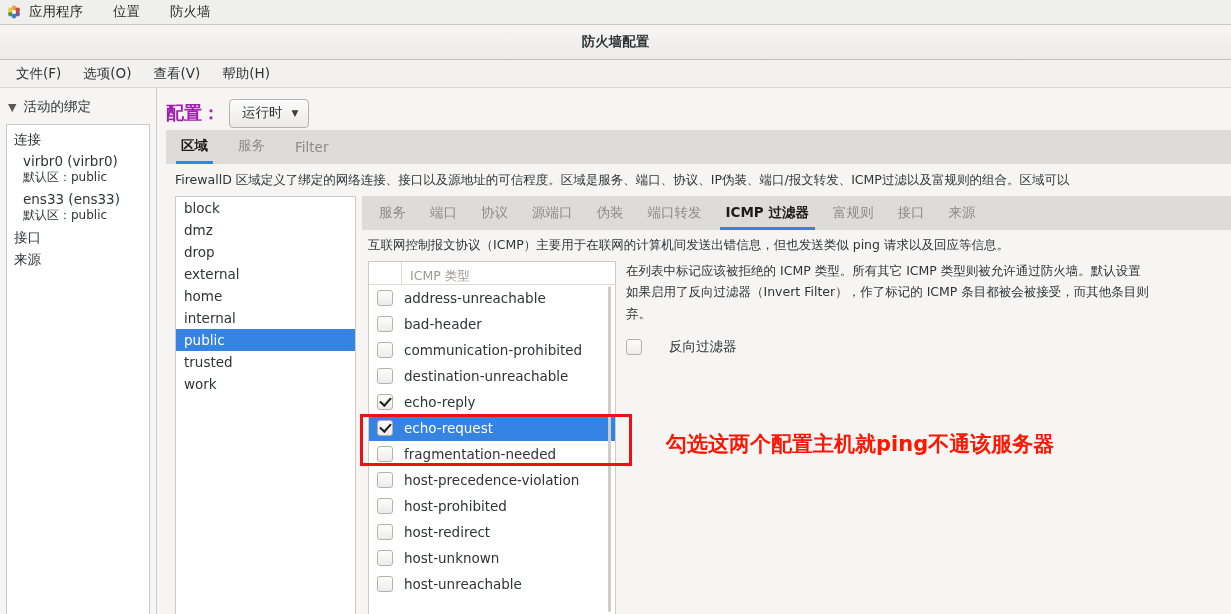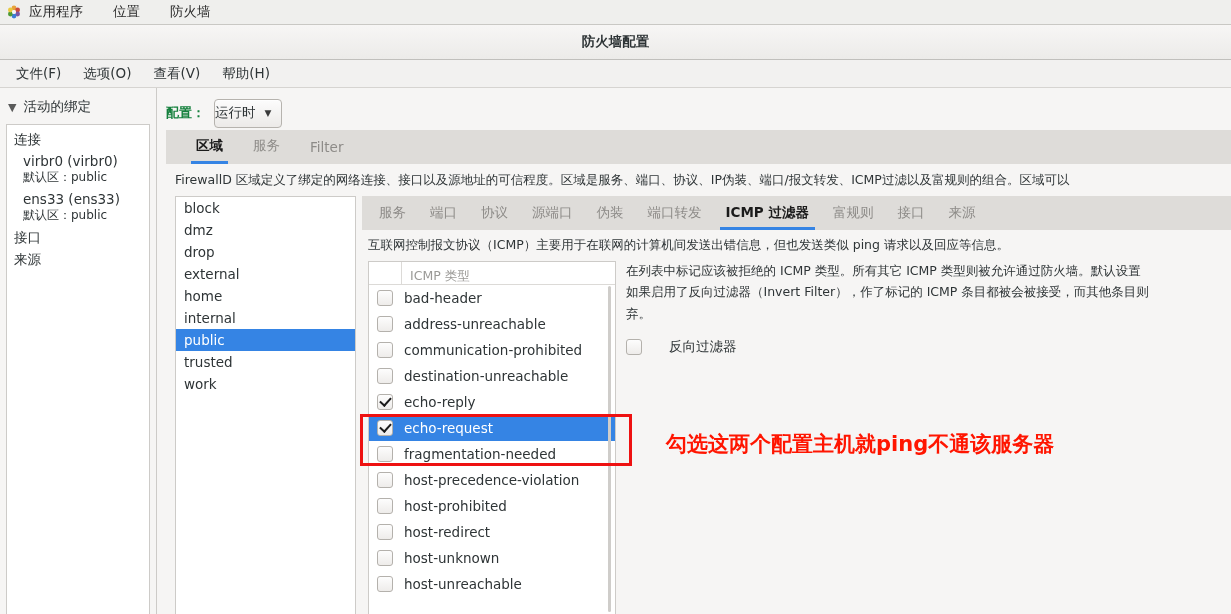--- a/index.html
+++ b/index.html
@@ -38,33 +38,33 @@
   .chev{font-size:11px;color:#5a5a5a;line-height:1;}
   .sb-list{flex:1;background:#fff;border:1px solid #cdcbc8;box-sizing:border-box;
            padding:4px 0 0 0;overflow:hidden;}
   .sb-group{font-size:13.5px;color:#2e3436;padding:2px 0 2px 7px;}
   .sb-conn{padding:2px 0 0 16px;}
   .sb-conn .n{font-size:13.5px;color:#2e3436;}
   .sb-conn .z{font-size:12px;color:#2e3436;margin:0 0 3px 0;}
   
   .main{flex:1;min-width:0;display:flex;flex-direction:column;padding:8px 0 0 9px;box-sizing:border-box;}
   .cfgrow{display:flex;align-items:center;gap:9px;height:34px;flex:none;}
-  .cfgrow .lbl{font-size:13px;font-weight:bold;color:#15803d;}
+  .cfgrow .lbl{font-size:18px;font-weight:bold;color:#a21caf;}
   .combo{
     display:inline-flex;align-items:center;gap:9px;
     background:linear-gradient(180deg,#fcfcfc 0%,#eceae8 100%);
     border:1px solid #b6b3ae;border-radius:4px;
-    padding:4px 10px 5px 0;font-size:13.5px;color:#2e3436;
+    padding:4px 10px 5px 12px;font-size:13.5px;color:#2e3436;
     box-shadow:0 1px 0 rgba(255,255,255,.7) inset;cursor:pointer;
   }
   .combo .ar{font-size:9px;color:#3a3a3a;}
   
   .nb1{flex:1;min-height:0;display:flex;flex-direction:column;background:#f6f5f4;}
   .nb1-tabs{height:34px;flex:none;display:flex;align-items:flex-end;
-            background:#dedcd9;padding-left:15px;box-sizing:border-box;}
+            background:#dedcd9;box-sizing:border-box;}
   .tab1{position:relative;font-size:13.5px;padding:0 15px 9px 15px;color:#8d8b88;cursor:pointer;white-space:nowrap;}
   .tab1.on{color:#1b1b1b;font-weight:bold;}
   .tab1.on:after{content:"";position:absolute;left:10px;right:10px;bottom:0;height:3px;background:#3584e4;}
   .nb1-body{flex:1;min-height:0;background:#f6f5f4;display:flex;flex-direction:column;}
   .zdesc{font-size:12.5px;color:#2e3436;line-height:1.35;padding:8px 0 7px 9px;
          white-space:nowrap;overflow:hidden;flex:none;}
   .zsplit{flex:1;min-height:0;display:flex;padding-left:9px;box-sizing:border-box;}
   .zlist{width:181px;flex:none;background:#fff;border:1px solid #cdcbc8;box-sizing:border-box;overflow:hidden;}
   .zitem{font-size:13.5px;padding:3px 0 3px 8px;color:#2e3436;cursor:pointer;}
   .zitem.sel{background:#3584e4;color:#fff;}
@@ -205,25 +205,25 @@
 
               <div class="icols">
 
                 <div class="ilistwrap">
                   <div class="ihead">
                     <span class="cb"></span>
                     <span class="tx">ICMP 类型</span>
                   </div>
                   <div class="irow">
                       <span class="ck"></span>
+                      <span>address-unreachable</span>
+                    </div>
+                  <div class="irow">
+                      <span class="ck"></span>
                       <span>bad-header</span>
-                    </div>
-                  <div class="irow">
-                      <span class="ck"></span>
-                      <span>address-unreachable</span>
                     </div>
                   <div class="irow">
                       <span class="ck"></span>
                       <span>communication-prohibited</span>
                     </div>
                   <div class="irow">
                       <span class="ck"></span>
                       <span>destination-unreachable</span>
                     </div>
                   <div class="irow">

